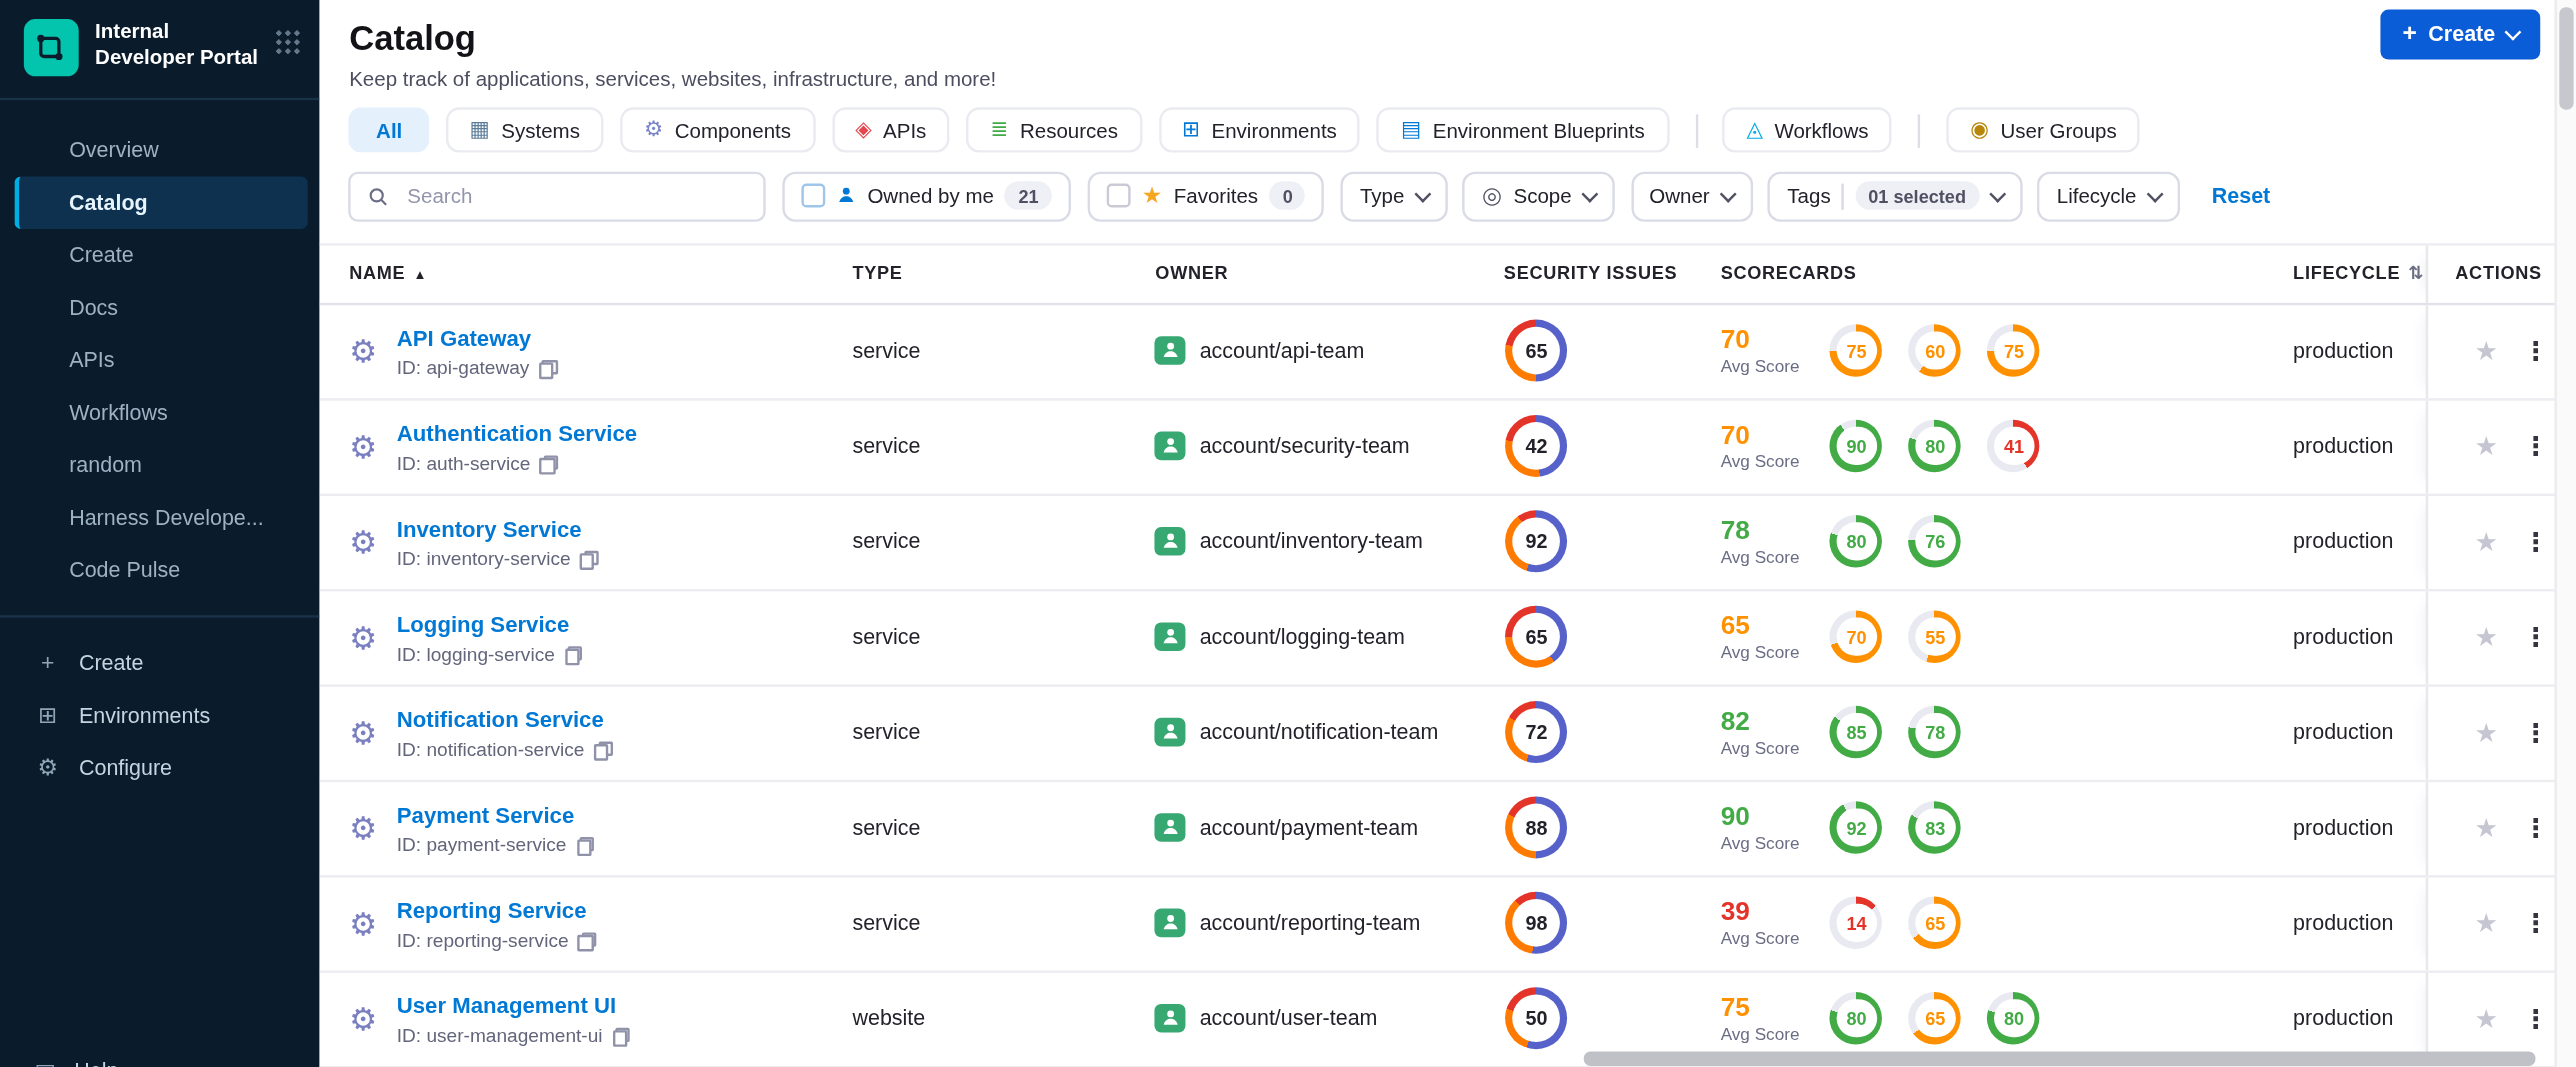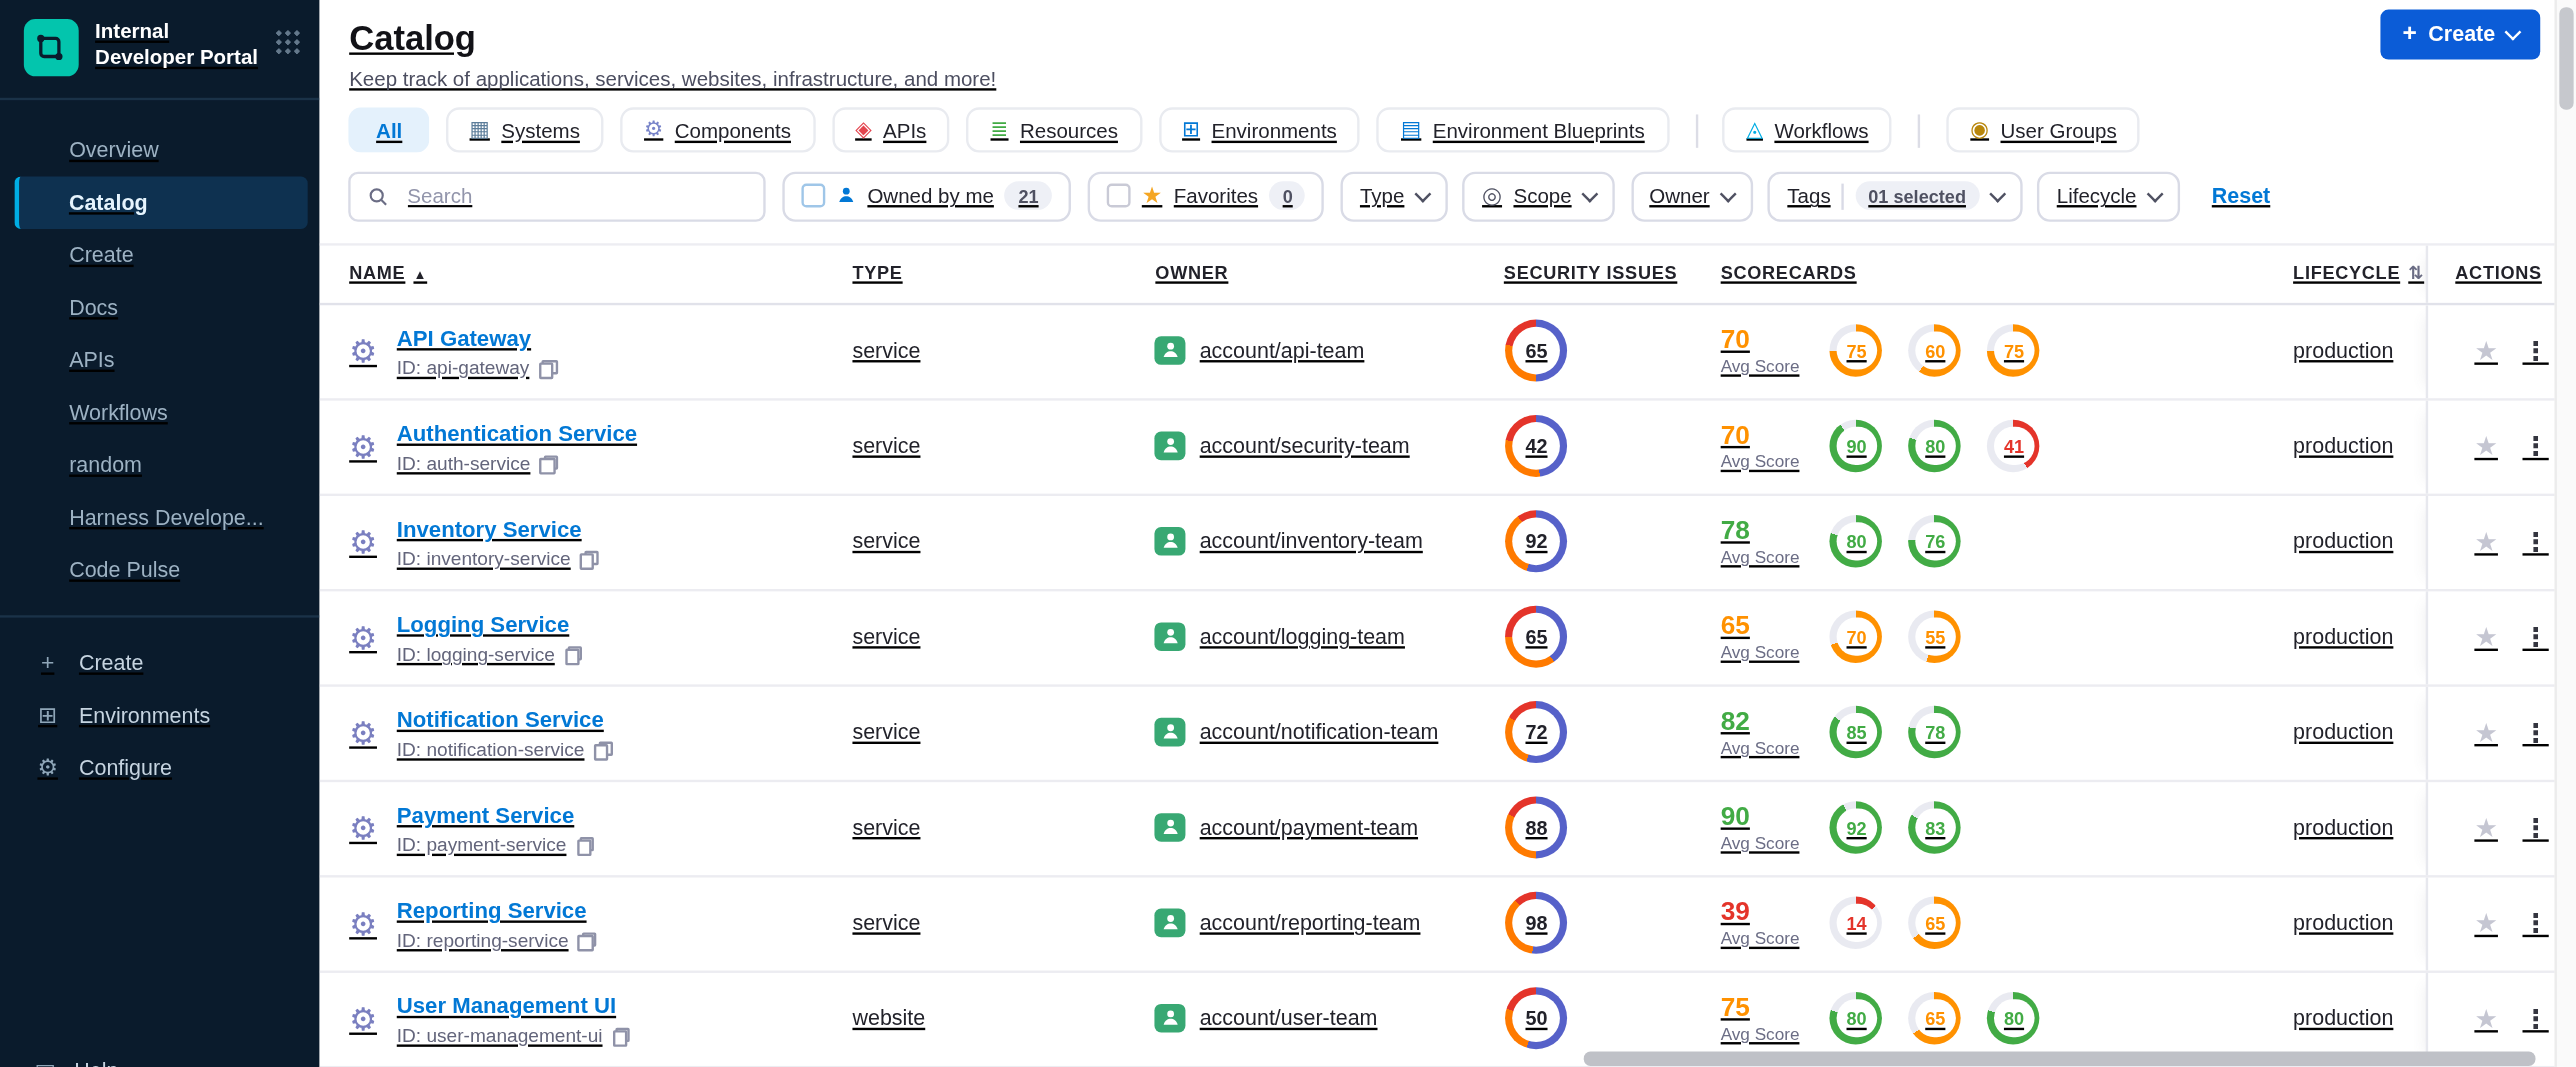--- a/index.html
+++ b/index.html
@@ -1,17 +1,17 @@
 <!DOCTYPE html>
 <html style="font-size:11px"><head>
 <meta charset="utf-8">
 <style>
   html,body{margin:0;padding:0;width:2576px;height:1068px;overflow:hidden;background:#fff;
     font-family:"Liberation Sans","DejaVu Sans",sans-serif;}
-  .viewport{width:2576px;height:1068px;overflow:hidden;position:relative;text-decoration:underline;}
+  .viewport{width:2576px;height:1068px;overflow:hidden;position:relative;}
   .screen{width:1080px;height:448px;transform:scale(2.3852,2.3846);transform-origin:0 0;
     display:flex;background:#fff;position:relative;}
 
   
   .sidebar{width:134px;height:448px;background:#0a1b2c;flex-shrink:0;position:relative;overflow:hidden;}
   .logo-row{display:flex;gap:6.9px;padding:8.3px 8.3px 8.3px 9.6px;align-items:flex-start;}
   .logo-box{width:23.4px;height:23.4px;border-radius:4.8px;background:#03c5ad;display:flex;align-items:center;justify-content:center;flex-shrink:0;}
   .logo-title{color:#fff;font-size:8.6px;font-weight:700;line-height:1.3;width:72px;}
   .apps-grid{margin-left:auto;margin-top:4.1px;width:11px;height:11px;
     background-image:radial-gradient(#64798c 1px,transparent 1px);background-size:3.8px 3.8px;cursor:pointer;}

